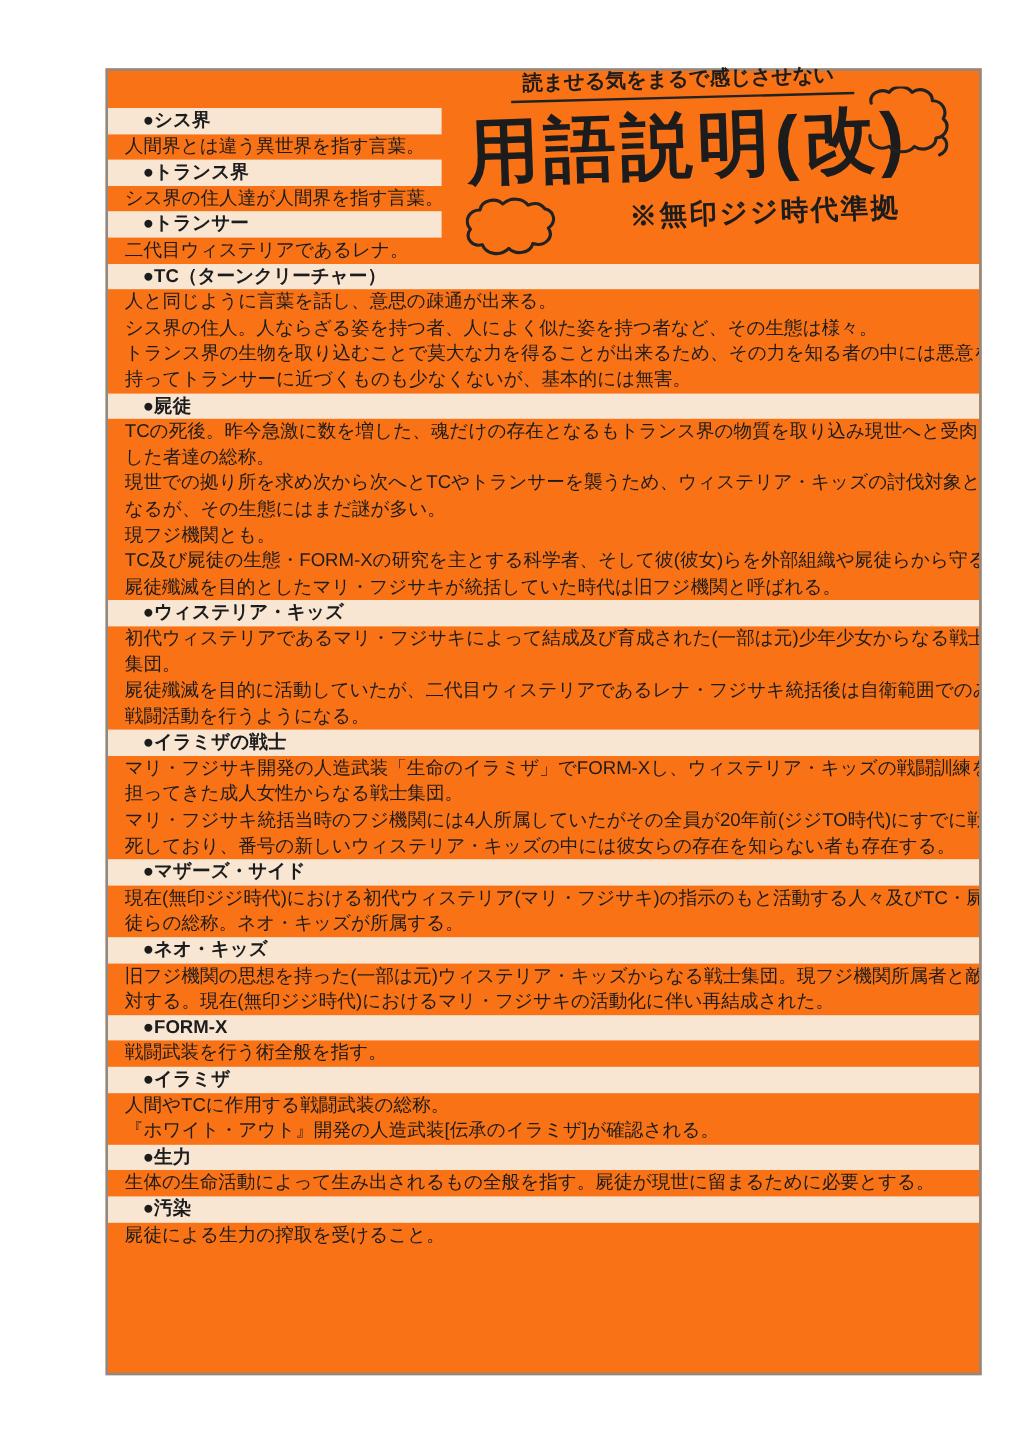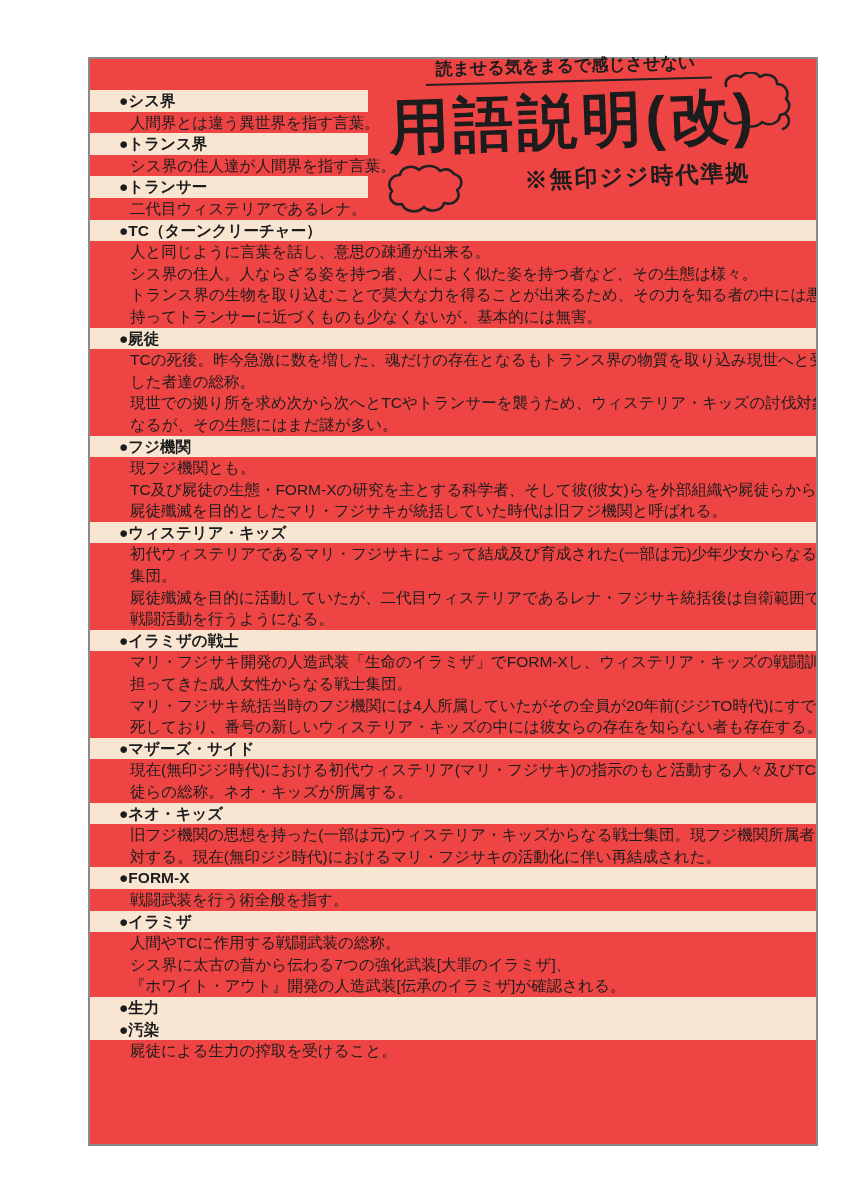--- a/index.html
+++ b/index.html
@@ -9,33 +9,33 @@
   }
   *{box-sizing:border-box;}
   html,body{margin:0;padding:0;}
   body{
     width:846px;height:1200px;position:relative;background:#ffffff;
     font-family:"Liberation Sans", sans-serif;color:var(--ink);
     overflow:hidden;
   }
   .frame{
     position:absolute;left:88px;top:57px;width:730px;height:1089px;
-    border:2px solid var(--border);background:#ef4444;overflow:hidden;
+    border:2px solid var(--border);background:#f97316;overflow:hidden;
   }
   .entries{position:absolute;left:0;top:31px;width:100%;}
   .term-band{
     background:var(--band);
     height:21.6px;line-height:21.6px;
     padding-left:29px;font-size:15.5px;font-weight:bold;
     white-space:nowrap;overflow:hidden;
   }
   .term-band.short{width:278px;}
   .line{
     height:21.6px;line-height:21.6px;
-    padding-left:40px;font-size:15.5px;
+    padding-left:14px;font-size:15.5px;
     white-space:nowrap;overflow:hidden;
   }
   .title-block{position:absolute;left:388px;top:58px;width:450px;pointer-events:none;}
   .tagline{
     display:inline-block;margin-left:38px;
     font-size:17px;font-weight:bold;
     padding:0 16px 3px 10px;border-bottom:2.5px solid #222;
     transform:rotate(-1.5deg);transform-origin:left bottom;
     white-space:nowrap;
   }
@@ -66,21 +66,20 @@
       <div class="term-band">●TC（ターンクリーチャー）</div>
       <div class="line">人と同じように言葉を話し、意思の疎通が出来る。</div>
       <div class="line">シス界の住人。人ならざる姿を持つ者、人によく似た姿を持つ者など、その生態は様々。</div>
       <div class="line">トランス界の生物を取り込むことで莫大な力を得ることが出来るため、その力を知る者の中には悪意を</div>
       <div class="line">持ってトランサーに近づくものも少なくないが、基本的には無害。</div>
       <div class="term-band">●屍徒</div>
       <div class="line">TCの死後。昨今急激に数を増した、魂だけの存在となるもトランス界の物質を取り込み現世へと受肉</div>
       <div class="line">した者達の総称。</div>
       <div class="line">現世での拠り所を求め次から次へとTCやトランサーを襲うため、ウィステリア・キッズの討伐対象と</div>
       <div class="line">なるが、その生態にはまだ謎が多い。</div>
-      <div class="term-band">●フジ機関</div>
       <div class="line">現フジ機関とも。</div>
       <div class="line">TC及び屍徒の生態・FORM-Xの研究を主とする科学者、そして彼(彼女)らを外部組織や屍徒らから守る</div>
       <div class="line">屍徒殲滅を目的としたマリ・フジサキが統括していた時代は旧フジ機関と呼ばれる。</div>
       <div class="term-band">●ウィステリア・キッズ</div>
       <div class="line">初代ウィステリアであるマリ・フジサキによって結成及び育成された(一部は元)少年少女からなる戦士</div>
       <div class="line">集団。</div>
       <div class="line">屍徒殲滅を目的に活動していたが、二代目ウィステリアであるレナ・フジサキ統括後は自衛範囲でのみ</div>
       <div class="line">戦闘活動を行うようになる。</div>
       <div class="term-band">●イラミザの戦士</div>
       <div class="line">マリ・フジサキ開発の人造武装「生命のイラミザ」でFORM-Xし、ウィステリア・キッズの戦闘訓練を</div>
@@ -90,23 +89,23 @@
       <div class="term-band">●マザーズ・サイド</div>
       <div class="line">現在(無印ジジ時代)における初代ウィステリア(マリ・フジサキ)の指示のもと活動する人々及びTC・屍</div>
       <div class="line">徒らの総称。ネオ・キッズが所属する。</div>
       <div class="term-band">●ネオ・キッズ</div>
       <div class="line">旧フジ機関の思想を持った(一部は元)ウィステリア・キッズからなる戦士集団。現フジ機関所属者と敵</div>
       <div class="line">対する。現在(無印ジジ時代)におけるマリ・フジサキの活動化に伴い再結成された。</div>
       <div class="term-band">●FORM-X</div>
       <div class="line">戦闘武装を行う術全般を指す。</div>
       <div class="term-band">●イラミザ</div>
       <div class="line">人間やTCに作用する戦闘武装の総称。</div>
-      <div class="line">シス界に太古の昔から伝わる7つの強化武装[大罪のイラミザ]、</div>
       <div class="line">『ホワイト・アウト』開発の人造武装[伝承のイラミザ]が確認される。</div>
       <div class="term-band">●生力</div>
+      <div class="line">生体の生命活動によって生み出されるもの全般を指す。屍徒が現世に留まるために必要とする。</div>
       <div class="term-band">●汚染</div>
       <div class="line">屍徒による生力の搾取を受けること。</div>
     </div>
 </div>
 
 <div class="title-block">
   <div>
     <span class="tagline">読ませる気をまるで感じさせない</span>
   </div>
   <div class="main-title">用語説明(改)</div>

